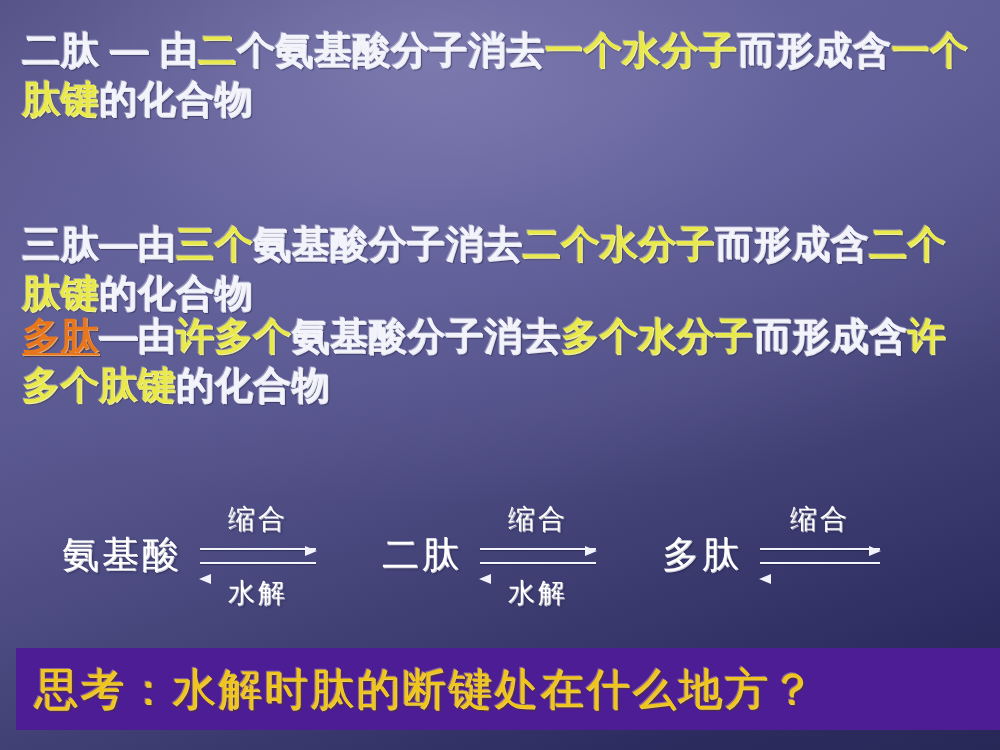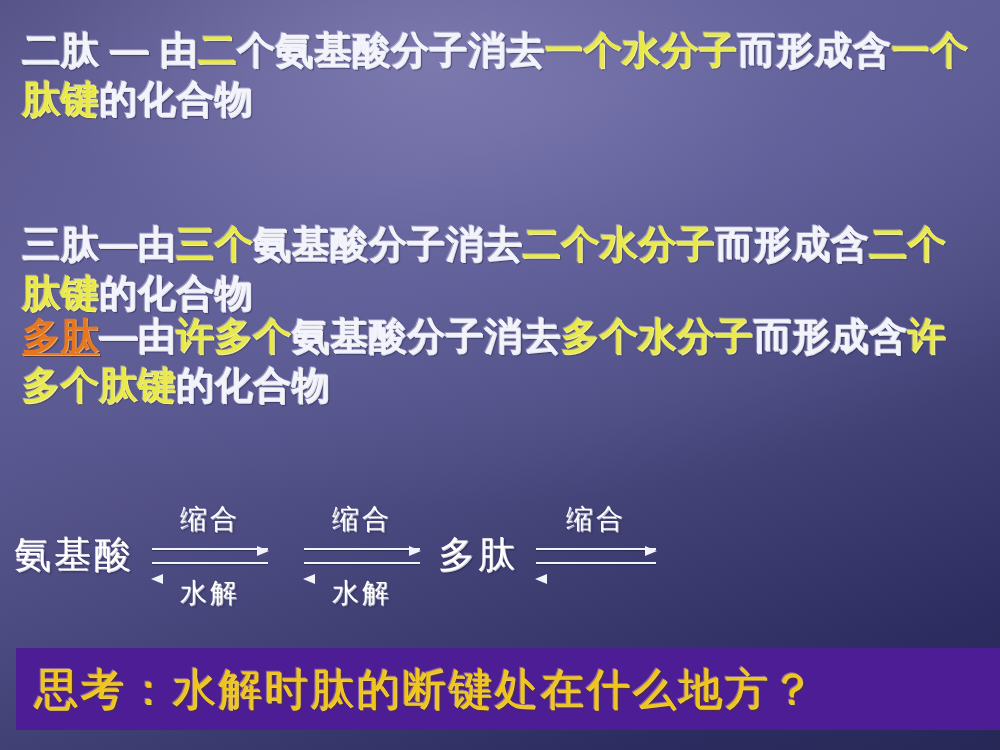--- a/index.html
+++ b/index.html
@@ -87,20 +87,21 @@
     font-family: "Liberation Serif", "DejaVu Serif", serif;
   }
   .node {
     font-size: 37px;
     letter-spacing: 3px;
     color: #ffffff;
     white-space: nowrap;
     text-shadow:
       1px 1px 0 rgba(255,255,255,0.75),
       2px 2px 2px rgba(30,30,70,0.6);
+    margin-left: 48px;
   }
   .arrowgrp {
     position: relative;
     width: 124px;
     height: 108px;
     margin: 12px 14px;
     flex: 0 0 auto;
   }
   .arrowgrp.wide { width: 128px; }
   .arr-lbl {
@@ -207,20 +208,21 @@
           <div class="line a">
               <span class="head right"></span>
             </div>
           <div class="line b">
               <span class="head left"></span>
             </div>
         </div>
         <div class="arr-lbl arr-bot-lbl">水解</div>
       </div>
 
+      <div class="node">二肽</div>
 
       <div class="arrowgrp">
         <div class="arr-lbl arr-top-lbl">缩合</div>
         <div class="arrows">
           <div class="line a">
               <span class="head right"></span>
             </div>
           <div class="line b">
               <span class="head left"></span>
             </div>

